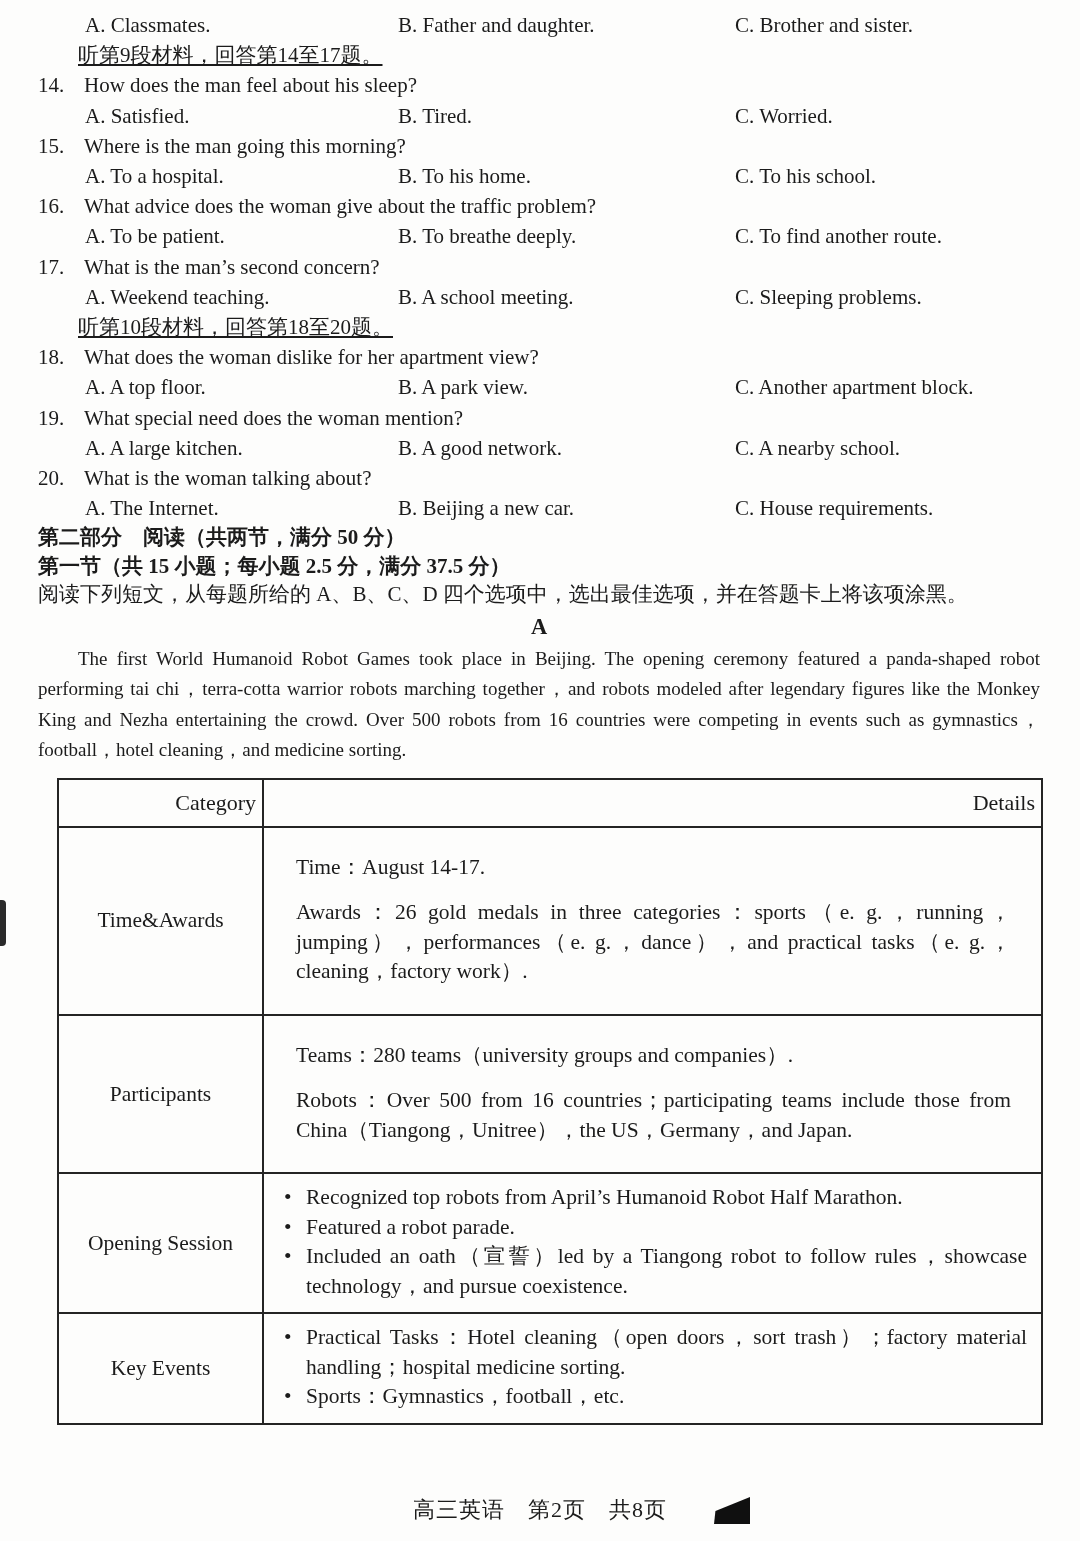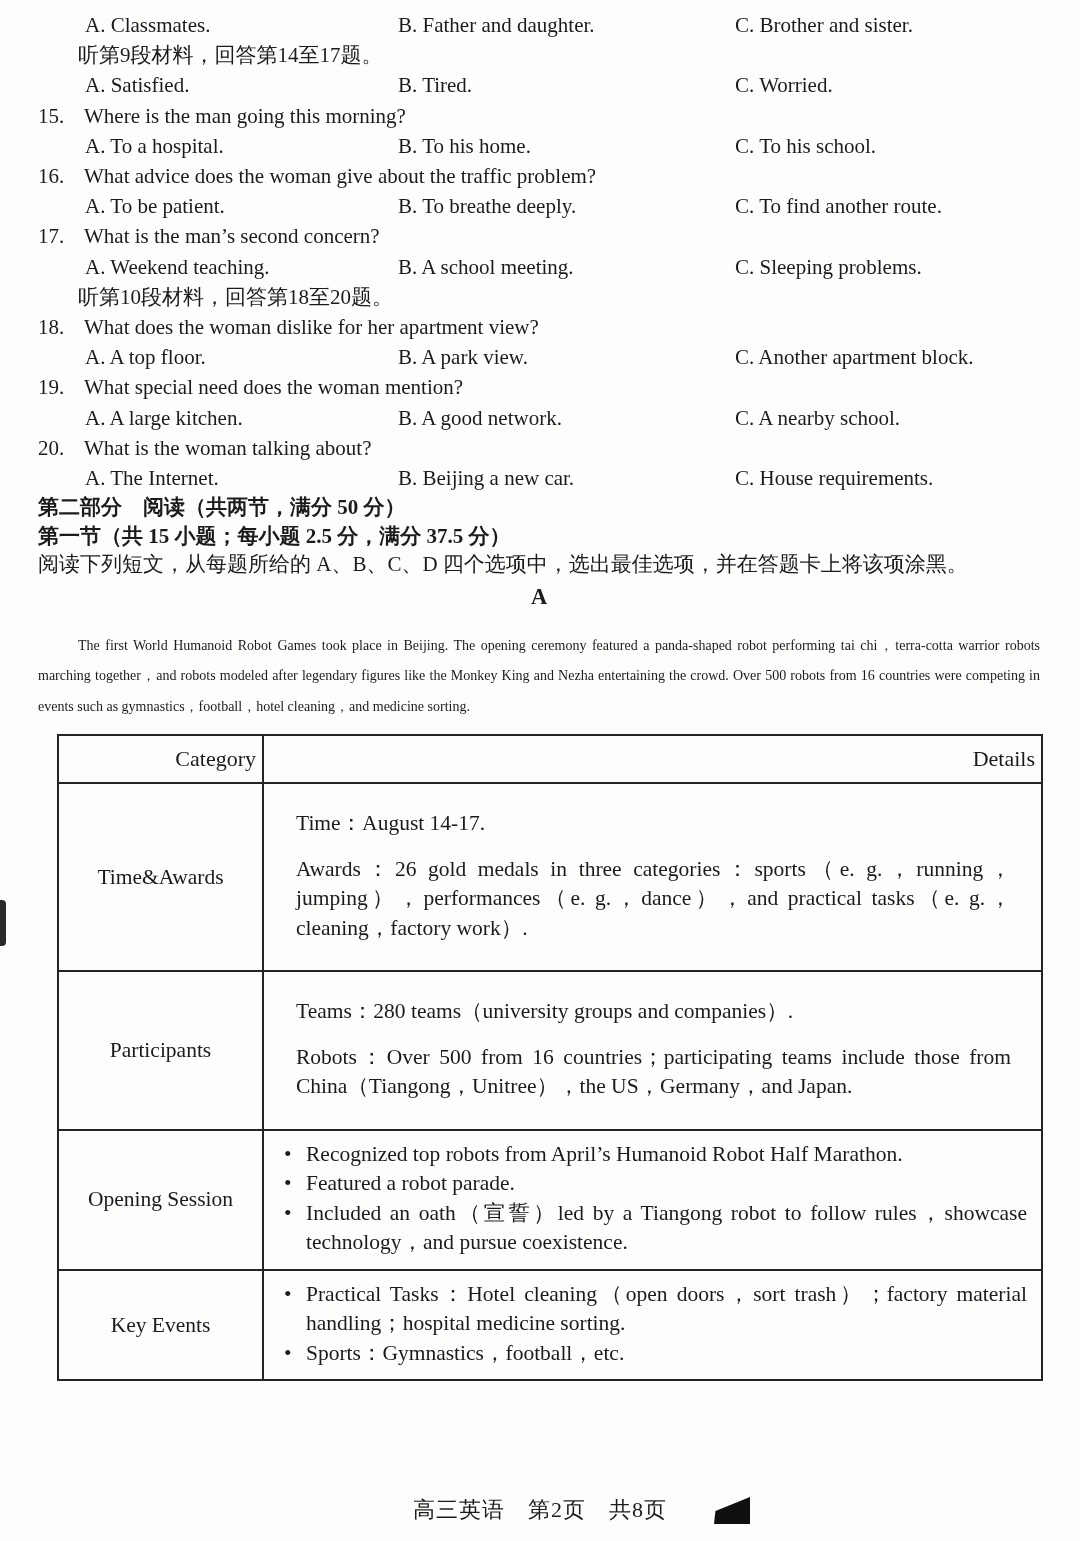--- a/index.html
+++ b/index.html
@@ -13,21 +13,21 @@
   }
   .page {
     position:absolute; inset:0;
     background:#fdfdfc;
     padding:10px 40px 0 38px;
   }
 
   
   .listening { font-size:21px; }
   .l-line { line-height:30.2px; }
-  .note { padding-left:40px; }
+  .note { padding-left:40px;text-decoration:underline; }
   .qline { display:flex; }
   .qnum { width:46px; flex:0 0 46px; }
   .qtext { flex:1; }
   .opts {
     display:grid;
     grid-template-columns:313px 337px 1fr;
     padding-left:47px;
   }
 
   
@@ -35,22 +35,22 @@
     font-weight:bold; font-size:21px; line-height:28.5px;
   }
   .instruction {
     font-size:21px; line-height:28.5px; text-align:justify;
   }
   .passage-label {
     text-align:center; font-weight:bold; font-size:22.5px;
     line-height:32px; margin-top:2px;
   }
   .passage {
-    font-size:14px; line-height:30.5px;
-    text-align:justify; text-indent:40px; margin-top:18px;
+    font-size:19px; line-height:30.5px;
+    text-align:justify; text-indent:40px; margin-top:1px;
   }
 
   
   table.info-table {
     border-collapse:collapse;
     width:986px;
     margin:12px 0 0 19px;
     table-layout:fixed;
   }
   .info-table col.col-cat { width:205px; }
@@ -103,20 +103,24 @@
   <div class="listening">
 
     <div class="opts l-line">
       <span>A. Classmates.</span>
       <span>B. Father and daughter.</span>
       <span>C. Brother and sister.</span>
     </div>
 
     <div class="note l-line">听第9段材料，回答第14至17题。</div>
 
+    <div class="qline l-line">
+      <span class="qnum">14.</span>
+      <span class="qtext">How does the man feel about his sleep?</span>
+    </div>
     <div class="opts l-line">
       <span>A. Satisfied.</span>
       <span>B. Tired.</span>
       <span>C. Worried.</span>
     </div>
 
     <div class="qline l-line">
       <span class="qnum">15.</span>
       <span class="qtext">Where is the man going this morning?</span>
     </div>

